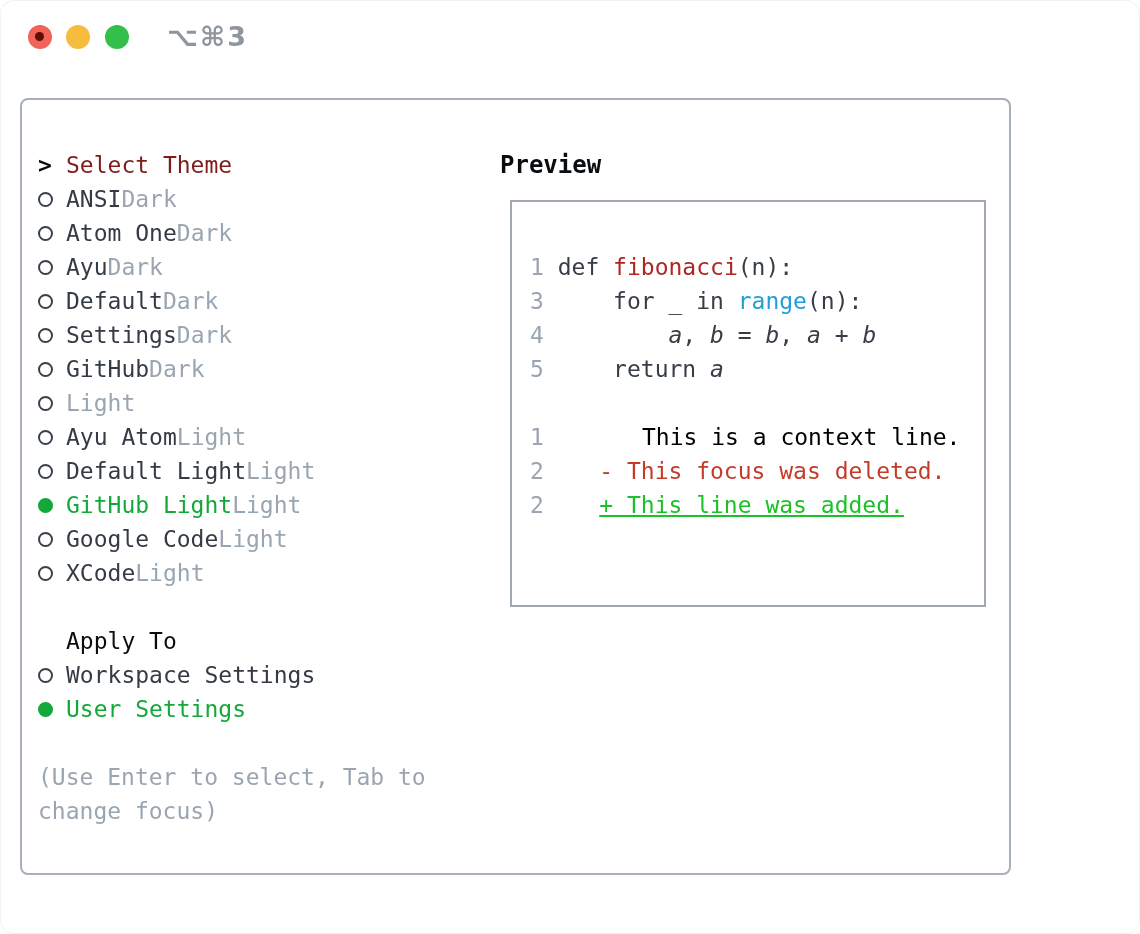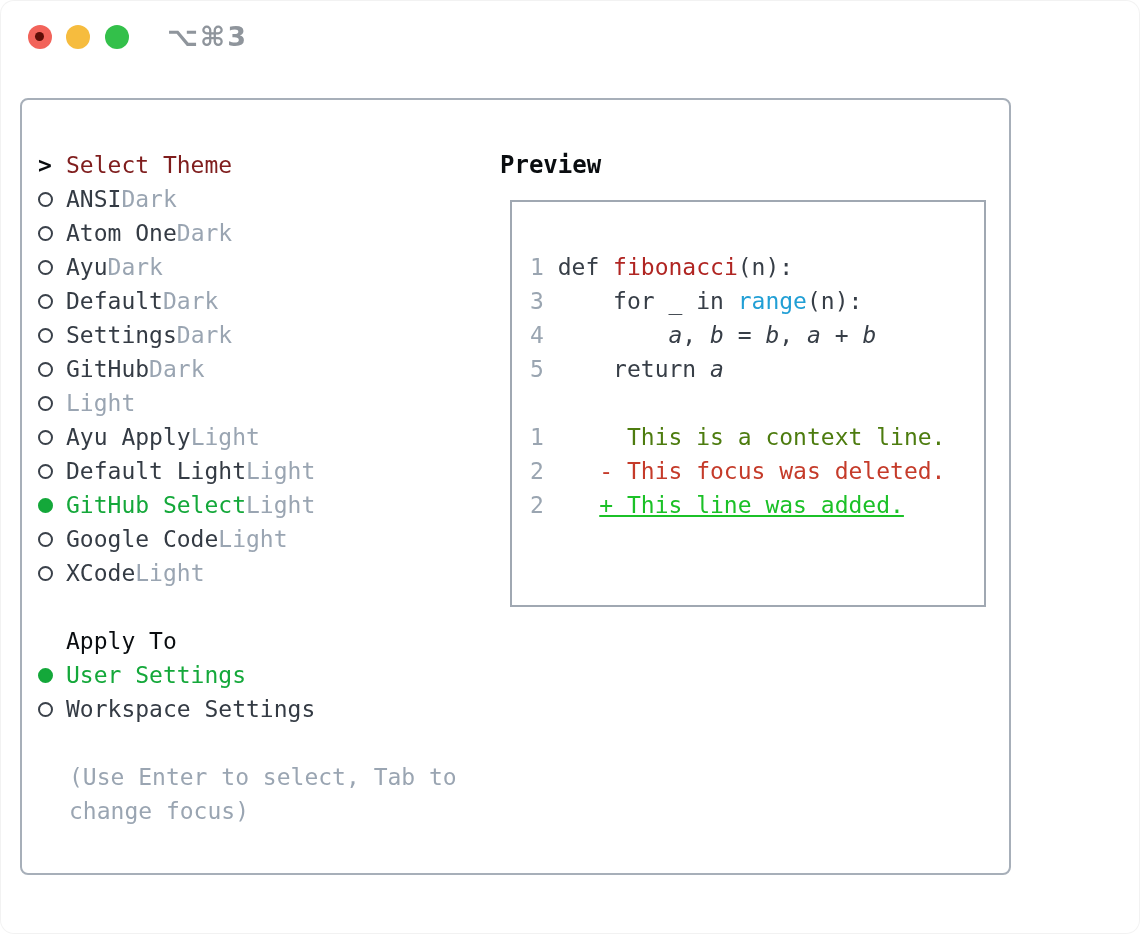--- a/index.html
+++ b/index.html
@@ -24,35 +24,35 @@
   .radio{position:absolute;left:0;top:10px;width:15px;height:15px;border-radius:50%;
          border:2px solid #3a414a;box-sizing:border-box;background:transparent;}
   .radio.sel{background:var(--accent-green);border-color:var(--accent-green);}
   .prefix{font-weight:700;color:#0a0d10;}
   .hdr{font-weight:400;color:#7f1d1d;}
   .hdr2{color:#0a0d10;}
   .tname{color:#343b44;}
   .tname.sel{color:var(--accent-green);}
   .ttag{color:#9aa5b2;}
   .spacer{height:34px;}
-  .hint{margin-top:34px;width:440px;color:#9aa5b2;white-space:normal;margin-left:31px;}
+  .hint{margin-top:34px;width:440px;color:#9aa5b2;white-space:normal;}
   
   .preview-header{position:absolute;left:478px;top:48px;font-size:24px;line-height:34px;
                   font-weight:700;color:#0a0d10;}
   .preview-box{position:absolute;left:488px;top:100px;width:476px;height:407px;box-sizing:border-box;
                border:2px solid #a0a8b2;background:#fff;padding:48px 0 0 18px;
                font-size:23px;line-height:34px;overflow:hidden;}
   .pline{height:34px;white-space:pre;}
   .seg-ln{color:#9aa5b1;}
   .seg-pl{color:#373e47;}
   .seg-fn{color:#b02522;}
   .seg-num{color:#0a7d8c;}
   .seg-bi{color:#219fd5;}
   .seg-it{color:#373e47;font-style:italic;}
-  .seg-ctx{color:#4d7c0f;}
+  .seg-ctx{color:#000000;margin-left:15px;}
   .seg-del{color:var(--deleted-red);}
   .seg-add{color:var(--added-green);text-decoration:underline;}
 </style>
 </head>
 <body>
 
 <div class="window">
 
   <div class="titlebar">
     <div class="light light-red"></div>
@@ -69,36 +69,36 @@
         <span class="hdr">Select Theme</span>
       </div>
       <div id="theme-list">
           <div class="row"><span class="marker"><span class="radio"></span></span><span class="tname">ANSI</span> <span class="ttag">Dark</span></div>
           <div class="row"><span class="marker"><span class="radio"></span></span><span class="tname">Atom One</span> <span class="ttag">Dark</span></div>
           <div class="row"><span class="marker"><span class="radio"></span></span><span class="tname">Ayu</span> <span class="ttag">Dark</span></div>
           <div class="row"><span class="marker"><span class="radio"></span></span><span class="tname">Default</span> <span class="ttag">Dark</span></div>
           <div class="row"><span class="marker"><span class="radio"></span></span><span class="tname">Settings</span> <span class="ttag">Dark</span></div>
           <div class="row"><span class="marker"><span class="radio"></span></span><span class="tname">GitHub</span> <span class="ttag">Dark</span></div>
           <div class="row"><span class="marker"><span class="radio"></span></span> <span class="ttag">Light</span></div>
-          <div class="row"><span class="marker"><span class="radio"></span></span><span class="tname">Ayu Apply</span> <span class="ttag">Light</span></div>
+          <div class="row"><span class="marker"><span class="radio"></span></span><span class="tname">Ayu Atom</span> <span class="ttag">Light</span></div>
           <div class="row"><span class="marker"><span class="radio"></span></span><span class="tname">Default Light</span> <span class="ttag">Light</span></div>
-          <div class="row"><span class="marker"><span class="radio sel"></span></span><span class="tname sel">GitHub Select</span> <span class="ttag">Light</span></div>
+          <div class="row"><span class="marker"><span class="radio sel"></span></span><span class="tname sel">GitHub Light</span> <span class="ttag">Light</span></div>
           <div class="row"><span class="marker"><span class="radio"></span></span><span class="tname">Google Code</span> <span class="ttag">Light</span></div>
           <div class="row"><span class="marker"><span class="radio"></span></span><span class="tname">XCode</span> <span class="ttag">Light</span></div>
         </div>
 
       <div class="spacer"></div>
 
       <div class="row">
         <span class="marker"></span>
         <span class="hdr2">Apply To</span>
       </div>
       <div id="apply-list">
+          <div class="row"><span class="marker"><span class="radio"></span></span><span class="tname">Workspace Settings</span></div>
           <div class="row"><span class="marker"><span class="radio sel"></span></span><span class="tname sel">User Settings</span></div>
-          <div class="row"><span class="marker"><span class="radio"></span></span><span class="tname">Workspace Settings</span></div>
         </div>
 
       <div class="hint">(Use Enter to select, Tab to change focus)</div>
     </div>
 
     <div class="preview-header">Preview</div>
 
     <div class="preview-box">
       <div id="code-block">
           <div class="pline"><span class="seg-ln">1</span><span class="seg-pl"> def </span><span class="seg-fn">fibonacci</span><span class="seg-pl">(n):</span></div>

